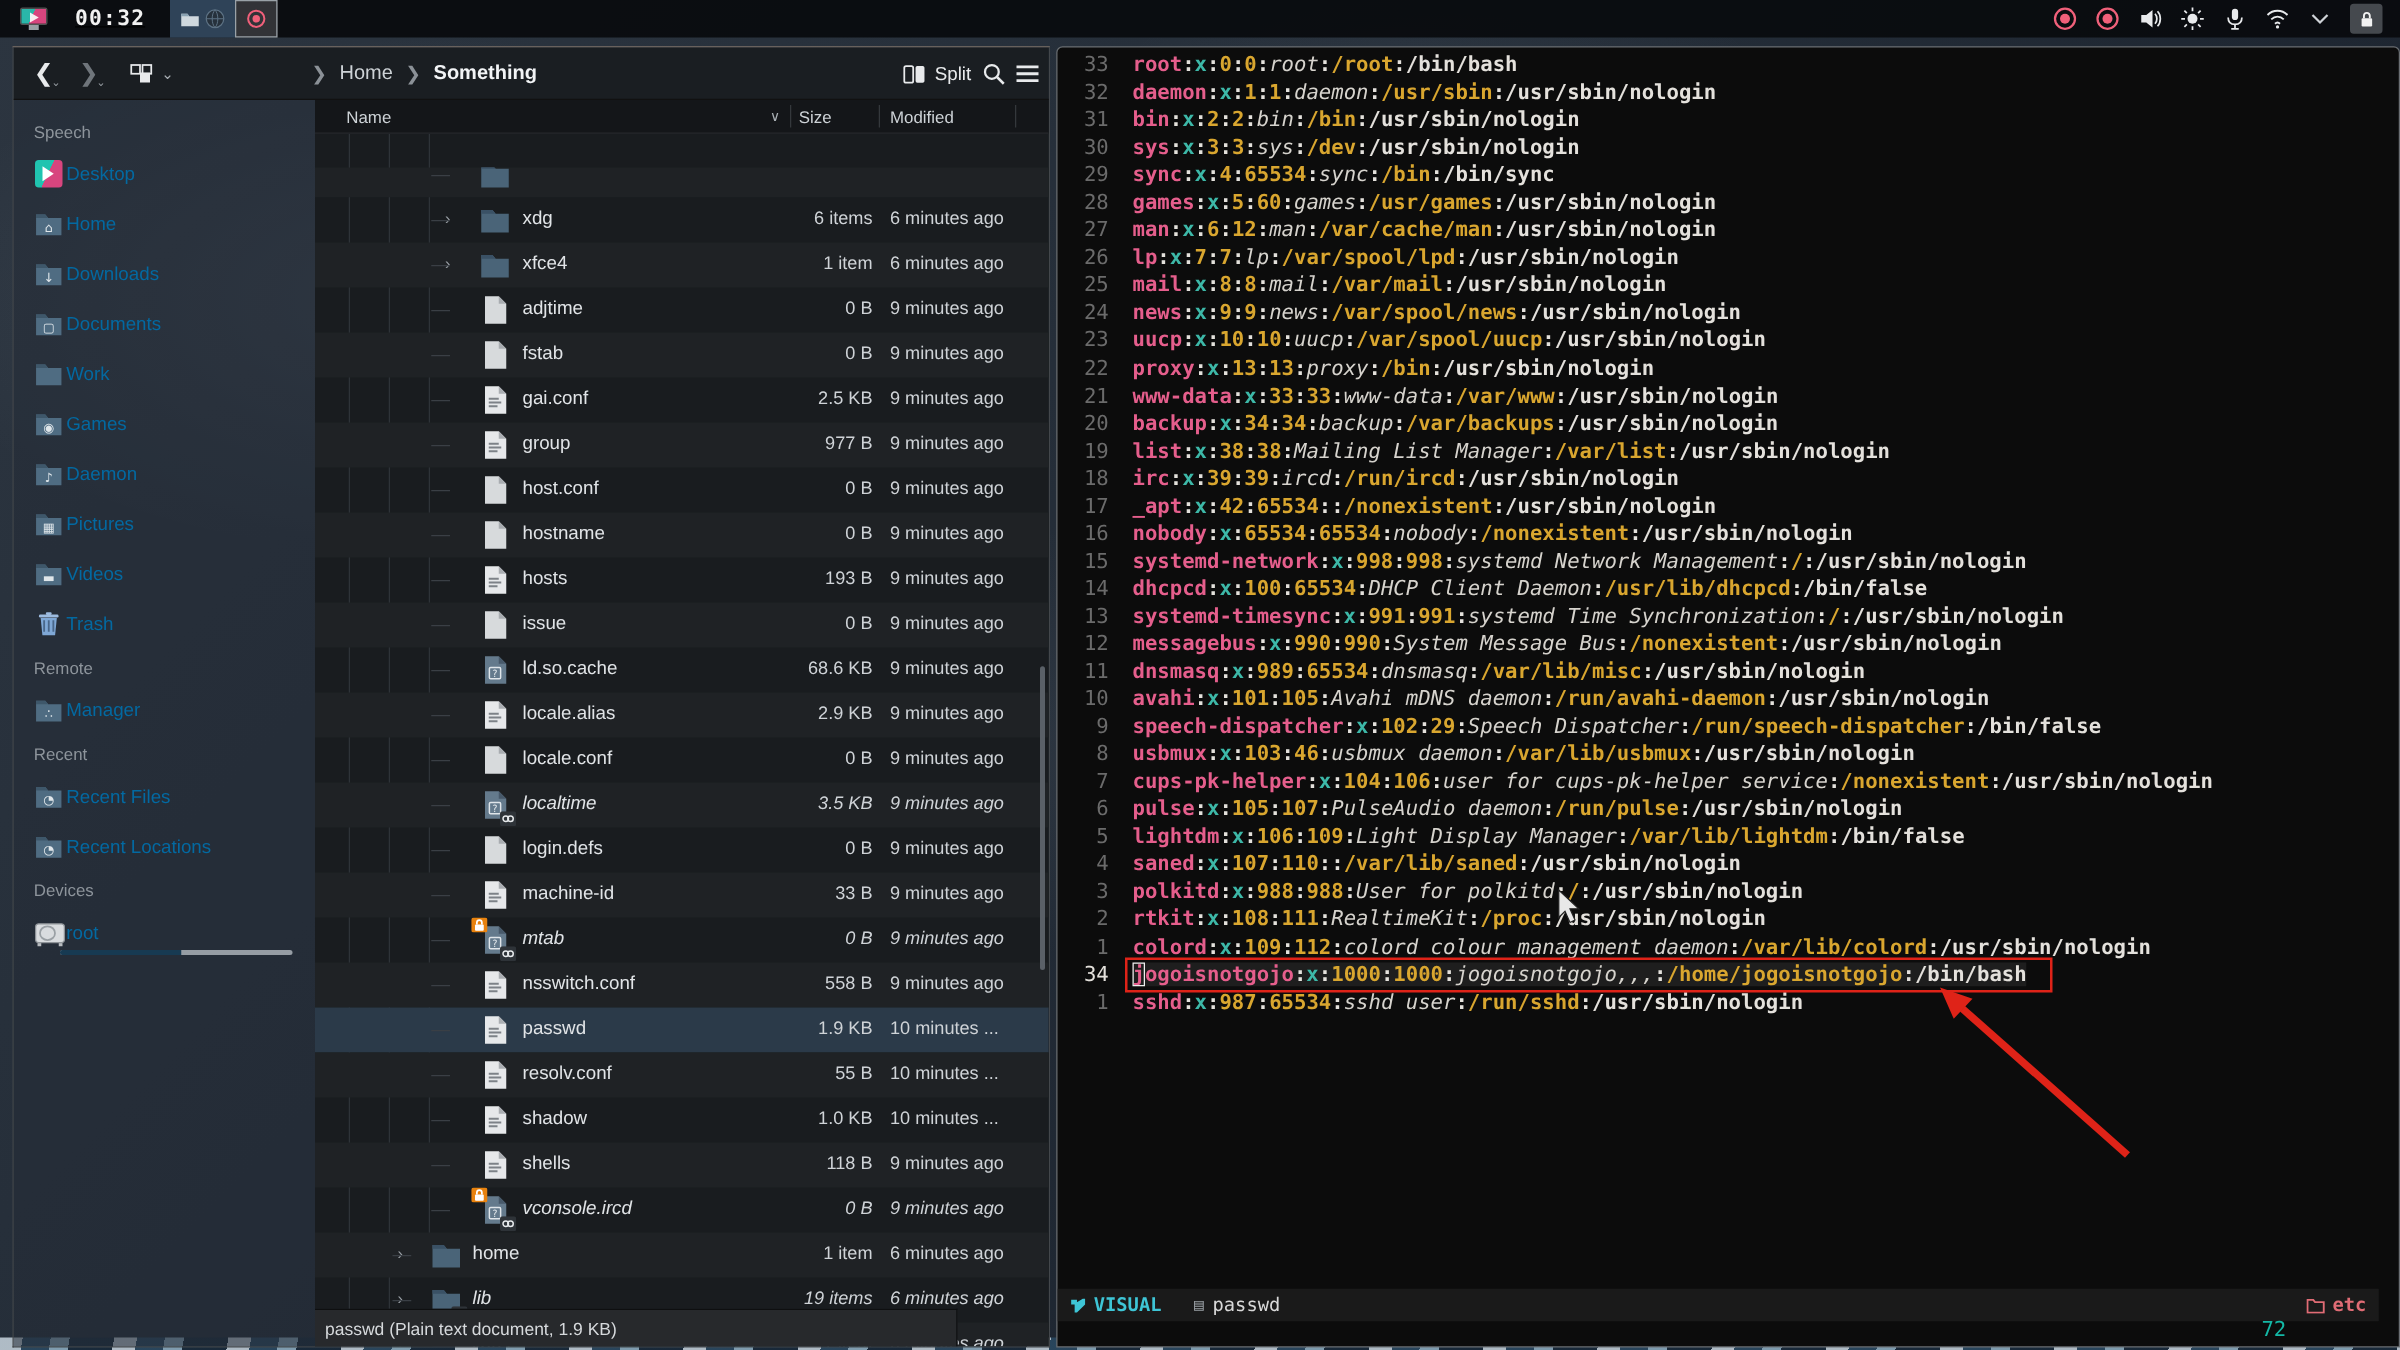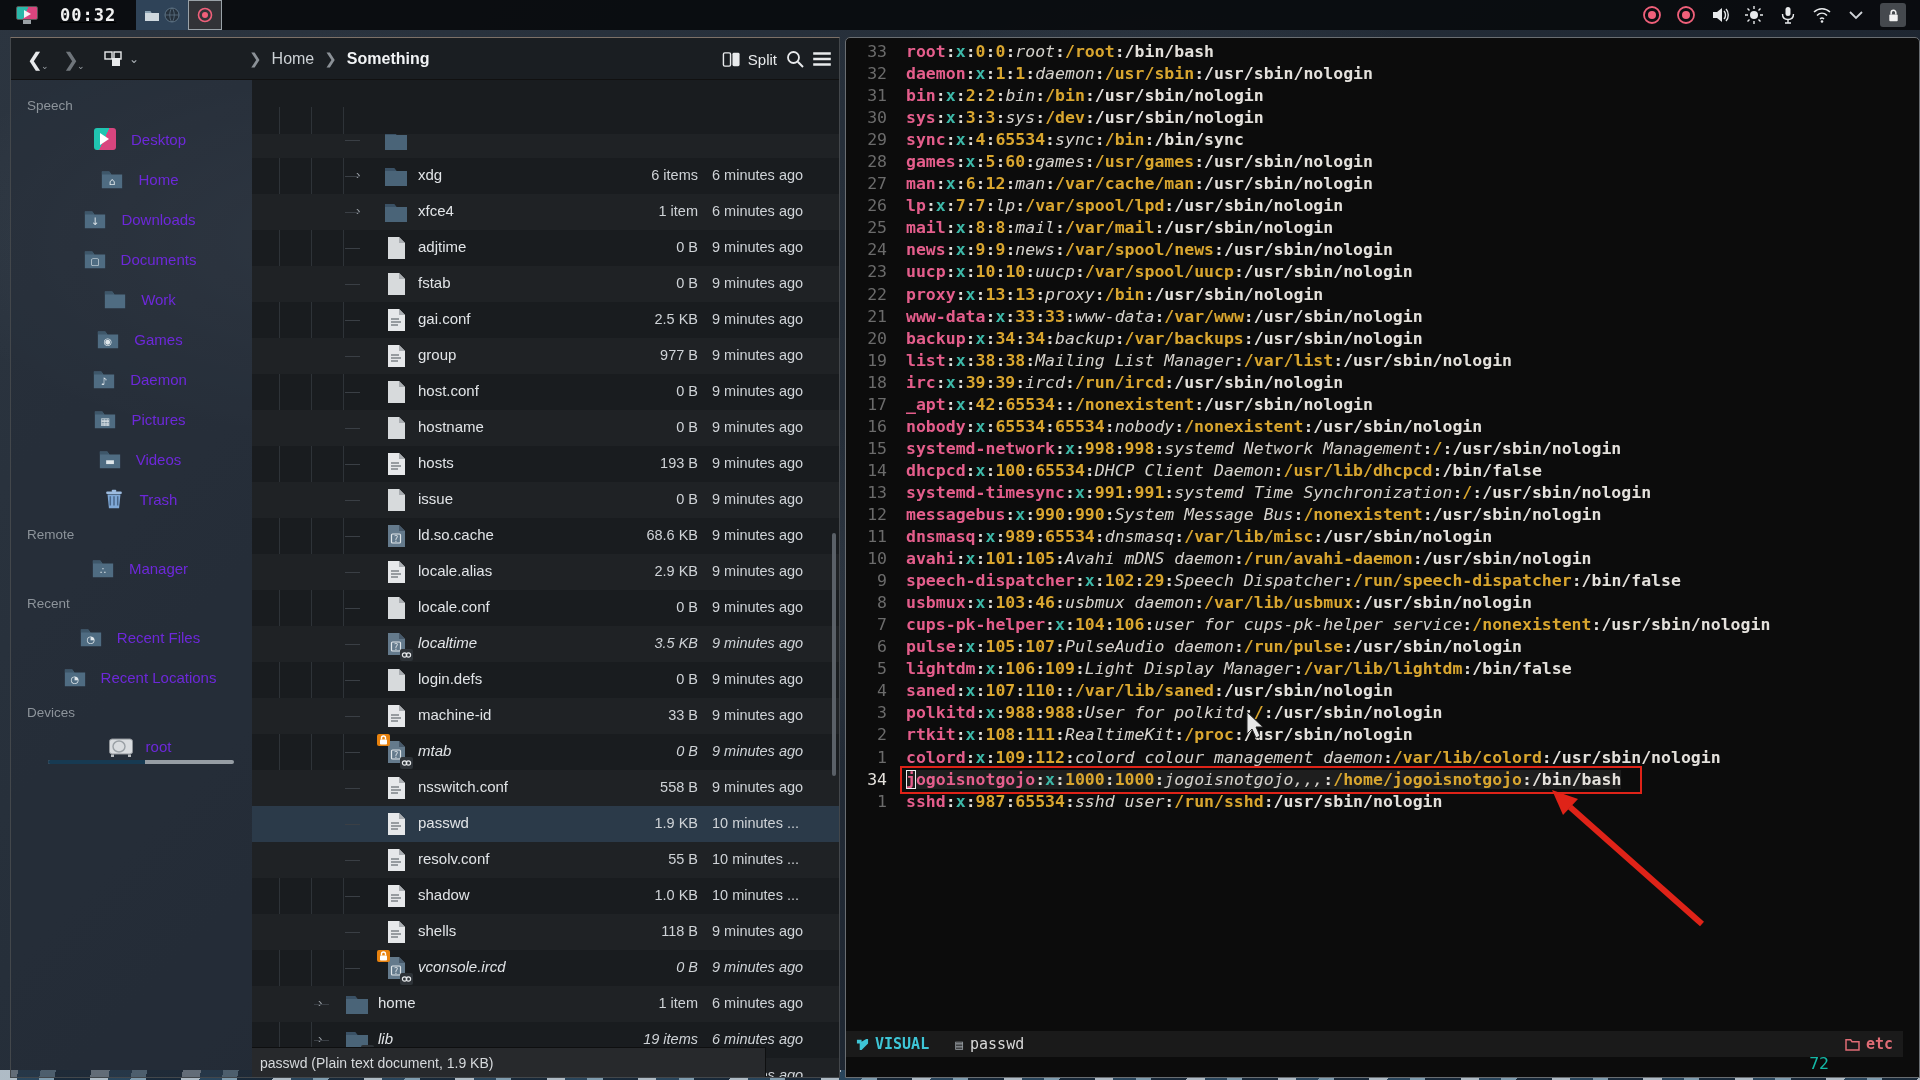--- a/index.html
+++ b/index.html
@@ -50,21 +50,21 @@
   .crumbs{ position:absolute; top:0; left:238px; height:42px; display:flex; align-items:center; gap:10px; font-size:16px;}
   .crumb-sep{ color:#8b9197; font-size:15px; }
   .crumb{ color:#cdd2d6; cursor:pointer;}
   .crumb.current{ color:#f2f4f6; font-weight:bold;}
   .split-btn{ position:absolute; right:62px; top:6px; height:30px; display:flex; align-items:center; gap:7px; color:#e8eaec; font-size:15px; cursor:pointer;}
   .tool-right{ position:absolute; top:0; height:42px; display:flex; align-items:center; cursor:pointer;}
 
   .fm-body{ flex:1; display:flex; position:relative; min-height:0;}
   .fm-sidebar{ width:241px; flex:none; background:rgba(36,44,54,0.55); padding-top:10px; overflow:hidden; position:relative;}
   .sb-header{ color:#8d949b; font-size:13.5px; padding:8px 0 6px 16px;}
-  .sb-item{ height:40px; display:flex; align-items:center; gap:14px; padding-left:16px; color:#6d28d9; font-size:15px; cursor:pointer;justify-content:center;}
+  .sb-item{ height:40px; display:flex; align-items:center; gap:2px; padding-left:16px; color:#0369a1; font-size:15px; cursor:pointer;}
   .sb-ic{ width:24px; height:24px; flex:none; position:relative;}
   .usage{ position:absolute; left:37px; width:186px; height:4px; background:#969da4; border-radius:2px; margin-top:-6px;}
   .usage .fill{ height:4px; background:#173a52; border-radius:2px 0 0 2px;}
 
   .fm-view{ flex:1; background:#191c1f; position:relative; overflow:hidden;}
   .col-head{ height:27px; background:#141619; display:flex; align-items:center; color:#ced3d7; font-size:13.5px; position:relative; border-bottom:1px solid #26292c;}
   .col-head .h-name{ position:absolute; left:25px; cursor:pointer;}
   .col-head .h-sort{ position:absolute; left:364px; color:#aab0b5; font-size:11px; cursor:pointer;}
   .col-head .h-size{ position:absolute; left:387px; cursor:pointer;}
   .col-head .h-mod{ position:absolute; left:460px; cursor:pointer;}
@@ -397,20 +397,29 @@
               <rect x="20" y="20.5" width="3" height="2.5" fill="#b7bbbf"></rect>
             </svg>
           </span>
                    <span>root</span>
         </div>
         <div class="usage">
           <div class="fill" style="width:52%"></div>
         </div>
       </div>
     <div class="fm-view">
+      <div class="col-head">
+        <span class="h-name">Name</span>
+        <span class="h-sort">∨</span>
+        <span class="sep" style="left:380px;"></span>
+        <span class="h-size">Size</span>
+        <span class="sep" style="left:451px;"></span>
+        <span class="h-mod">Modified</span>
+        <span class="sep" style="left:560px;"></span>
+      </div>
       <div class="rows" id="rows">
           <div class="guide" style="left: 27px; height: 960px;"></div>
           <div class="guide" style="left: 59px; height: 960px;"></div>
           <div class="guide" style="left: 91px; height: 900px;"></div>
           <div class="file-row lvl2 alt" style="top: 15px; height: 36px; clip-path: inset(12px 0px 0px);">
             <span class="dash"></span>
             <span class="f-ic">
               <svg viewBox="0 0 26 26" width="26" height="26">
                 <path d="M2 5h9l2.5 3H24v15H2z" fill="#4a6478"></path>
                 <path d="M2 5h9l2.5 3H2z" fill="#3a5165"></path>

